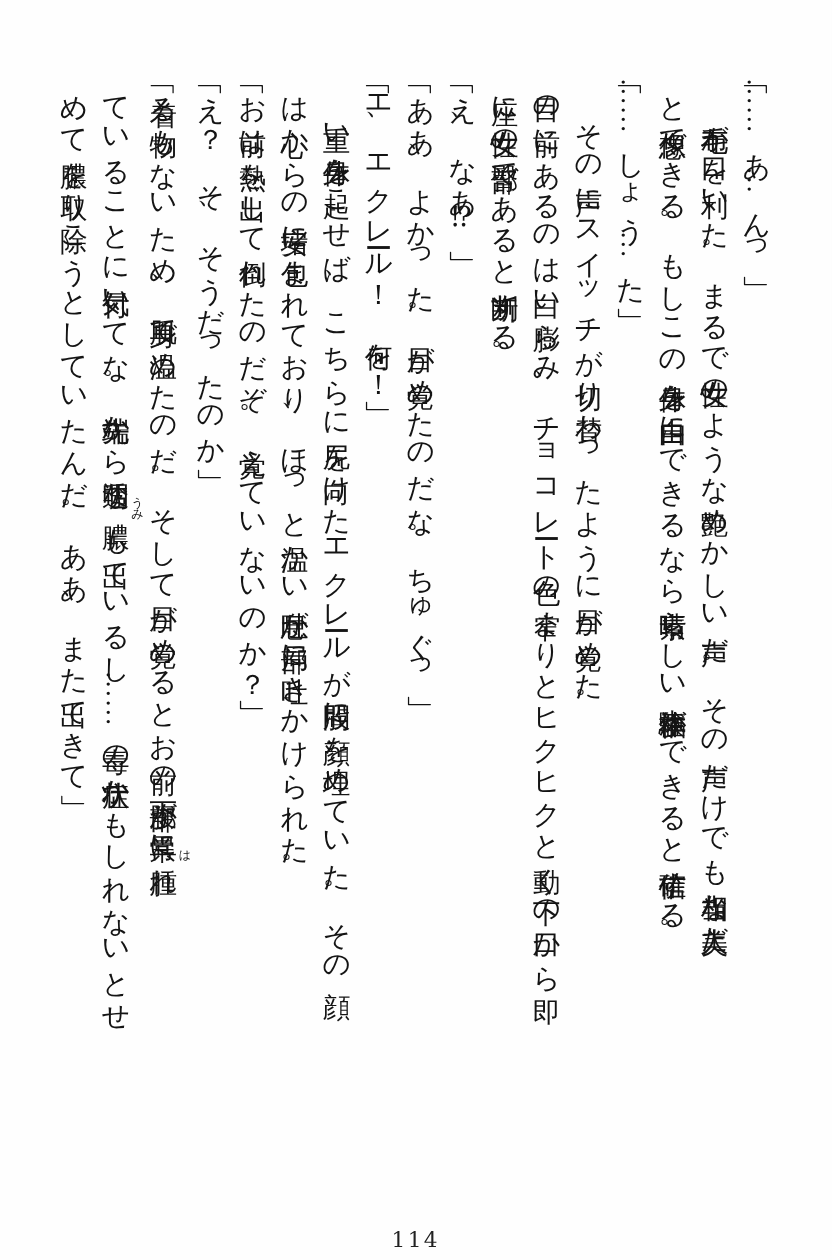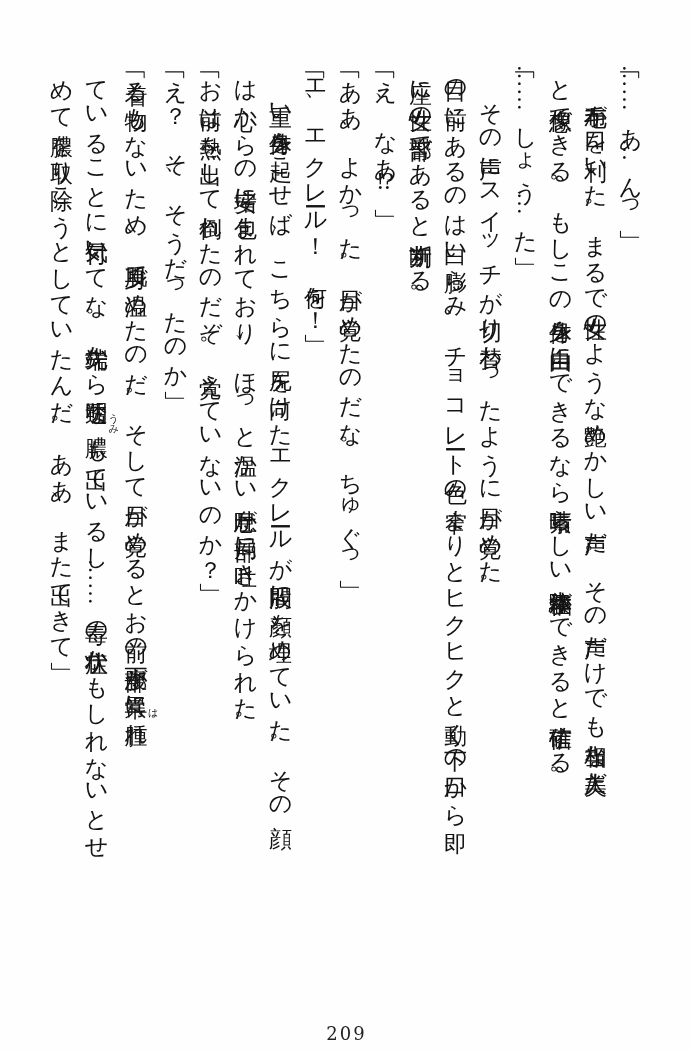--- a/index.html
+++ b/index.html
@@ -76,14 +76,14 @@
       <p class="line">「ああ、よかった。目が覚めたのだな。ちゅぐっ」</p>
       <p class="line">「エ、エクレール！　何を！」</p>
       <p class="line indent">重い身体を起こせば、こちらに尻を向けたエクレールが股間に顔を埋めていた。その顔</p>
       <p class="line">は心からの安堵に包まれており、ほっと温かい吐息が局部に吐きかけられた。</p>
       <p class="line">「お前は熱を出して倒れたのだぞ。覚えていないのか？」</p>
       <p class="line">「え？　そ、そうだったのか」</p>
       <p class="line">「着る物もないため、肌身で温めたのだ。そして目が覚めるとお前の下腹部が異常に<ruby>腫<rt>は</rt></ruby>れ</p>
       <p class="line">ていることに気付いてな。先端から透明な<ruby>膿<rt>うみ</rt></ruby>も出ているし……毒の症状かもしれないとせ</p>
       <p class="line">めて膿を取り除こうとしていたんだ。ああ、また出てきて」</p>
     </div>
-  <div class="page-number">209</div>
+  <div class="page-number">114</div>
 </div>
 
 </body></html>

